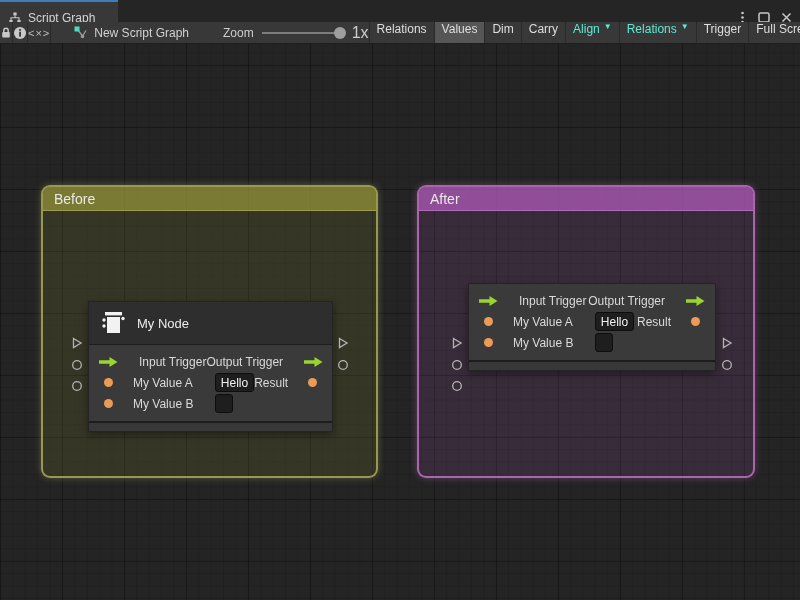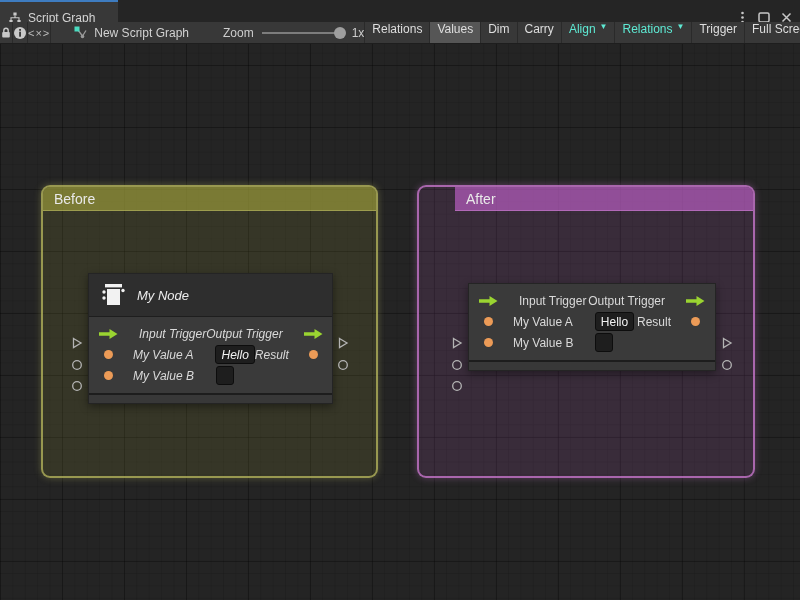--- a/index.html
+++ b/index.html
@@ -26,21 +26,21 @@
   .tbtn.icon2 { width:26px; }
   .tbtn.code  { width:68px; letter-spacing:1px; color:#bdbdbd; font-size:11px; }
   .graph-btn  { display:flex; align-items:center; gap:6px; padding:0 10px; margin-left:12px; }
   .graph-label { color:#d2d2d2; font-size:12px; white-space:nowrap; }
   .zoom-wrap { display:flex; align-items:center; gap:8px; padding-left:24px; }
   .zoom-label { color:#cdcdcd; font-size:12px; }
   .slider { position:relative; width:82px; height:12px; }
   .slider .track { position:absolute; left:0; right:0; top:5px; height:2px; background:#7d7d7d; }
   .slider .knob { position:absolute; right:-2px; top:0; width:12px; height:12px;
                   border-radius:50%; background:#9e9e9e; }
-  .zoom-value { color:#cdcdcd; font-size:12px; }
+  .zoom-value { color:#cdcdcd; font-size:16px; }
   .right-group { margin-left:auto; display:flex; align-items:stretch; }
   .rbtn { display:flex; align-items:flex-start; gap:4px; padding:0 7px;
           border-left:1px solid #2a2a2a; color:#dedede; font-size:12px; white-space:nowrap; }
   .rbtn.active { background:#565656; }
   .rbtn.disabled { color:#5eead4; }
   .caret { font-size:8px; line-height:1; margin-top:1px; }
 
   
   .canvas { position:absolute; left:0; top:44px; width:800px; height:556px;
             background-color:#242424;
@@ -60,26 +60,26 @@
                   background:rgba(168,168,62,0.14);
                   border:2px solid rgba(185,185,95,0.75);
                   box-shadow:0 0 7px rgba(190,190,100,0.35); }
   .group.before .group-header { background:rgba(168,168,62,0.60);
                   border-bottom:1px solid rgba(200,200,110,0.45); }
   .group.after  { left:417px; top:141px; width:338px; height:293px;
                   background:rgba(200,100,210,0.13);
                   border:2px solid rgba(198,118,202,0.8);
                   box-shadow:0 0 7px rgba(200,120,205,0.35); }
   .group.after .group-header { background:rgba(200,100,210,0.62);
-                  border-bottom:1px solid rgba(220,140,225,0.45);margin-left:36px; }
+                  border-bottom:1px solid rgba(220,140,225,0.45); }
 
   
   .node { position:absolute; background:#3a3a3a; border:1px solid #242424;
           box-shadow:0 3px 8px rgba(0,0,0,0.4); }
-  .node.n0 { left:88px;  top:229px; width:245px;font-style:italic; }
+  .node.n0 { left:88px;  top:257px; width:245px; }
   .node.n1 { left:468px; top:239px; width:248px; }
   .node-header { height:43px; background:#2e2e2e; border-bottom:1px solid #1e1e1e;
                  display:flex; align-items:center; gap:11px; padding:0 12px; }
   .node-title { color:#ececec; font-size:13px; white-space:nowrap; }
   .node-body { padding:6px 0 7px 0; }
   .port-row { height:21px; display:flex; align-items:center; justify-content:space-between; }
   .pside { display:flex; align-items:center; gap:20px; }
   .pleft  { padding-left:9px; }
   .pright { padding-right:9px; }
   .plabel { color:#d9d9d9; font-size:12px; white-space:nowrap; }

